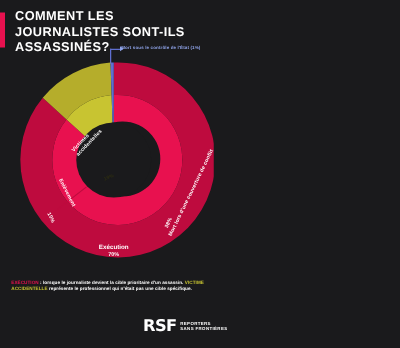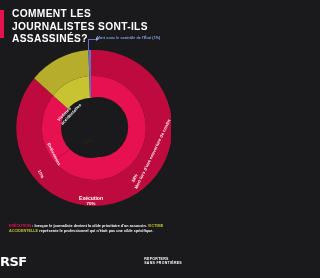--- a/index.html
+++ b/index.html
@@ -74,21 +74,21 @@
     position:absolute;left:9px;top:224px;width:165px;
     font-size:3.7px;line-height:5.1px;color:#ffffff;font-weight:bold;
     letter-spacing:.05px;
   }
   .kw-exec{color:#e8114f;}
   .kw-vict{color:#c8c431;}
 
   
   .logo{
     position:absolute;left:0;top:250px;width:182px;height:22px;
-    display:flex;align-items:center;justify-content:space-between;gap:3px;
+    display:flex;align-items:center;justify-content:flex-end;gap:3px;
   }
   .logo-mark{
     color:#ffffff;font-weight:bold;font-size:13px;line-height:13px;
     letter-spacing:-0.5px;font-family:"DejaVu Sans",sans-serif;
   }
   .logo-words{
     color:#ffffff;font-weight:bold;font-size:3.5px;line-height:4.2px;
     text-transform:uppercase;letter-spacing:.3px;
   }
 </style>

